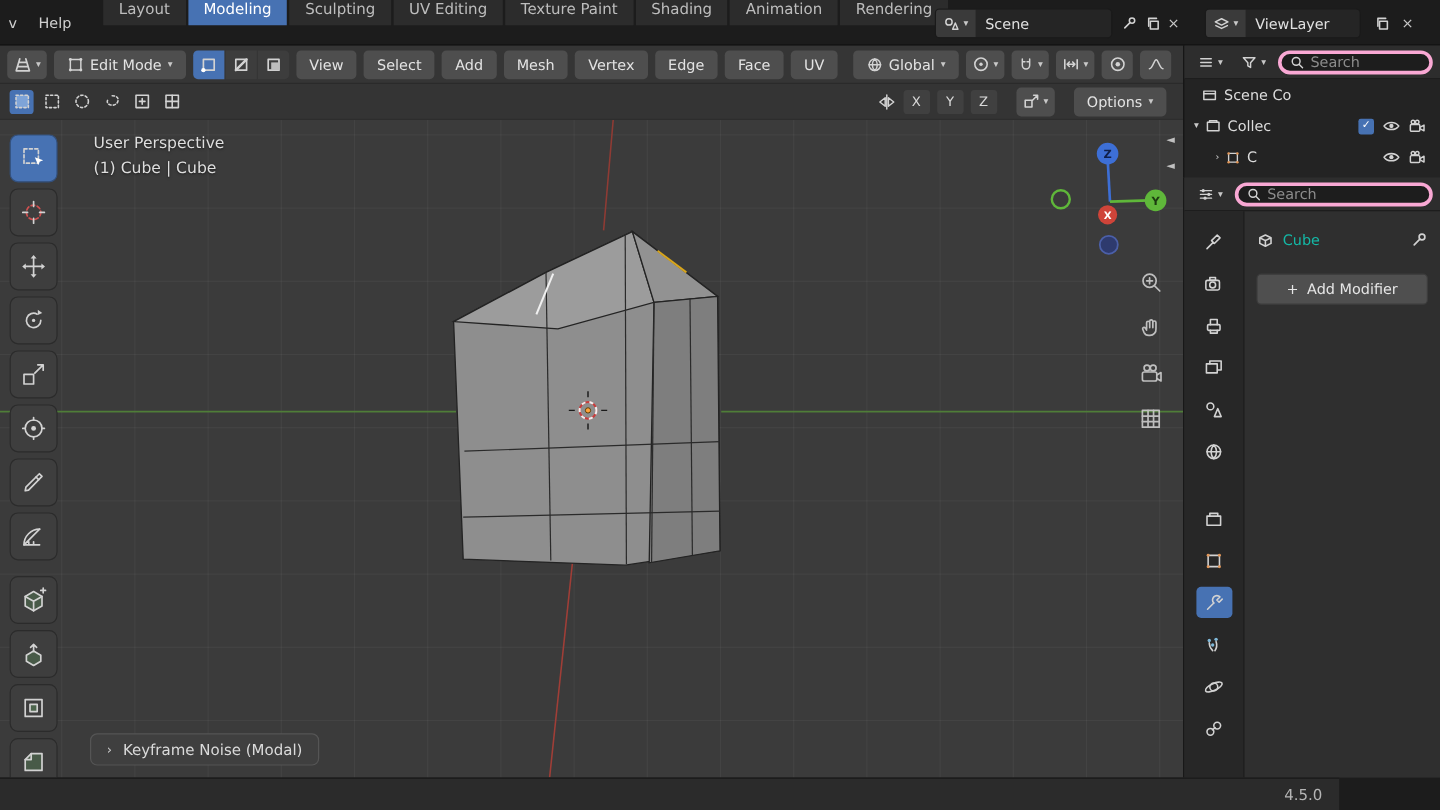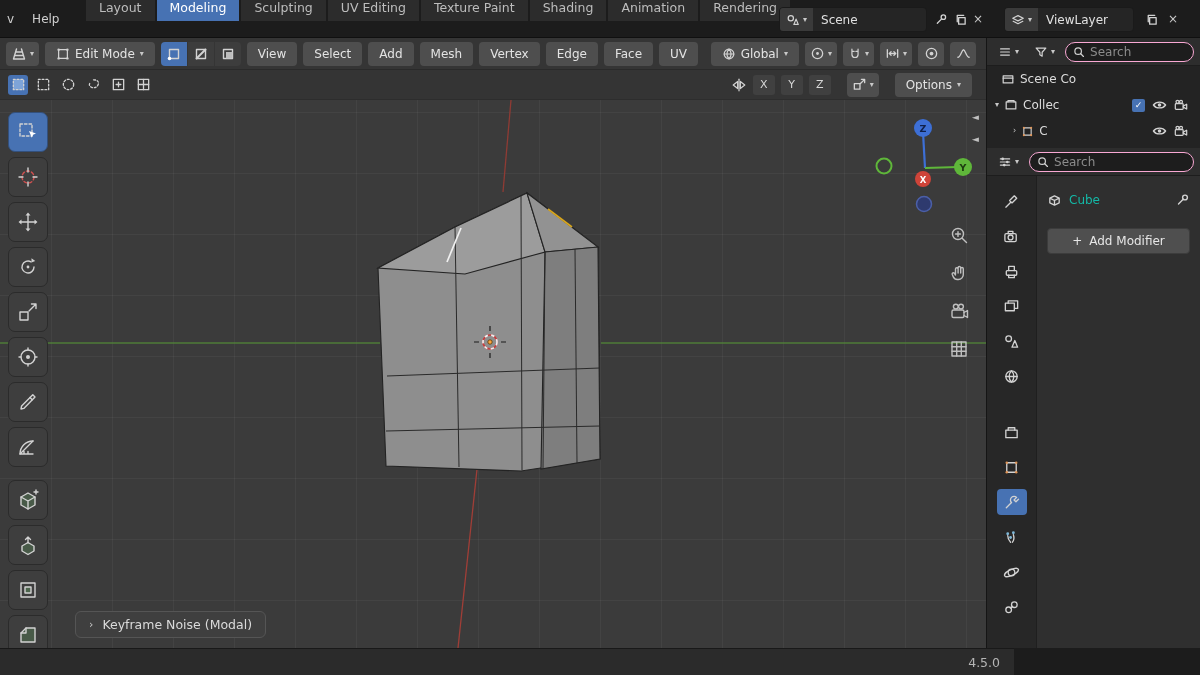--- a/index.html
+++ b/index.html
@@ -62,21 +62,21 @@
   .navbtn{width:26px;height:26px;display:flex;align-items:center;justify-content:center;opacity:.88}
   .edge-arrow{position:absolute;left:972px;font-size:9px;color:#c0c0c0}
   .modal-pill{position:absolute;left:75px;top:511px;height:27px;padding:0 13px;background:#3f3f3f;
     border:1px solid #555;border-radius:6px;display:flex;align-items:center;gap:9px;color:#dadada;font-size:12.5px}
   .modal-pill .ar{font-size:11px;color:#c9c9c9}
 
   
   .outliner{position:absolute;left:986px;top:38px;width:214px;height:110px;background:#232323;border-left:1px solid #151515}
   .out-head,.prop-head{height:28px;background:#2d2d2d;display:flex;align-items:center;gap:5px;
     padding:0 6px;border-bottom:1px solid #1d1d1d}
-  .search{flex:1;display:flex;align-items:center;gap:5px;background:#1d1d1d;border:1px solid #f9a8d4;
+  .search{flex:1;display:flex;align-items:center;gap:5px;background:#1d1d1d;border:3px solid #f9a8d4;
     border-radius:10px;height:20px;padding:0 7px;min-width:0}
   .search input{flex:1;min-width:0;background:transparent;border:none;outline:none;color:#dcdcdc;
     font-size:12px;font-family:inherit}
   .search input::placeholder{color:#8c8c8c}
   .orow{height:26px;display:flex;align-items:center;gap:5px;padding:0 12px 0 14px;color:#dcdcdc}
   .orow .right{margin-left:auto;display:flex;align-items:center;gap:7px}
   .cbx{width:13px;height:13px;background:#4772b3;border-radius:2px;color:#fff;font-size:9px;
     display:flex;align-items:center;justify-content:center}
   .properties{position:absolute;left:986px;top:148px;width:214px;height:500px;background:#2f2f2f;
     border-left:1px solid #151515;display:flex;flex-direction:column}
@@ -86,21 +86,21 @@
   .ptab{width:30px;height:26px;display:flex;align-items:center;justify-content:center;border-radius:4px}
   .ptab.active{background:#4772b3}
   .spacer{height:12px;flex:none}
   .prop-main{flex:1;padding:12px 10px 0 10px;min-width:0}
   .crumb{display:flex;align-items:center;gap:7px;height:24px;color:#14b8a6}
   .crumb .pin{margin-left:auto}
   .addmod{margin-top:16px;height:26px;background:#4f4f4f;border:1px solid #3c3c3c;border-radius:4px;
     display:flex;align-items:center;justify-content:center;gap:7px;color:#e6e6e6}
 
   
-  .status{position:absolute;left:0;top:648px;width:1014px;height:27px;background:#2b2b2b;
+  .status{position:absolute;left:0;top:648px;width:1116px;height:27px;background:#2b2b2b;
     border-top:1px solid #191919;display:flex;align-items:center;justify-content:flex-end;
     padding:0 14px;color:#b5b5b5;font-size:12.5px}
 </style>
 </head>
 <body>
 
 <div id="app">
 
   <div class="topbar">
     <div class="tb-menus">
@@ -344,20 +344,24 @@
         <text x="923" y="31.5" font-size="9.5" font-weight="bold" text-anchor="middle" fill="#10204a" stroke="none">Z</text>
         <circle cx="963" cy="67" r="9" fill="#5fb73a"></circle>
         <text x="963" y="70.5" font-size="9.5" font-weight="bold" text-anchor="middle" fill="#1c3a10" stroke="none">Y</text>
         <circle cx="923" cy="79" r="8" fill="#cf4439"></circle>
         <text x="923" y="82.5" font-size="8.5" font-weight="bold" text-anchor="middle" fill="#ffffff" stroke="none">X</text>
         <circle cx="884" cy="66" r="7.5" fill="#3a3a3a" stroke="#5fb73a" stroke-width="2"></circle>
         <circle cx="924" cy="104" r="7.5" fill="#2e3a6e" stroke="#4b5fa8" stroke-width="1.5"></circle>
       </g>
     </svg>
 
+    <div class="vtext">
+      <div>User Perspective</div>
+      <div>(1) Cube | Cube</div>
+    </div>
 
     <div class="tool">
       <div class="tbtn active">
         <svg class="ico" width="22" height="22" viewBox="0 0 22 22">
           <rect x="3" y="3" width="12" height="12" stroke-dasharray="2.5 2"></rect>
           <path d="M12 10 l7 2.6 -3 1.2 -1.2 3 z" fill="#ffffff" stroke="none"></path>
           </svg>
         </div>
       <div class="tbtn">
         <svg class="ico" width="22" height="22" viewBox="0 0 22 22">

